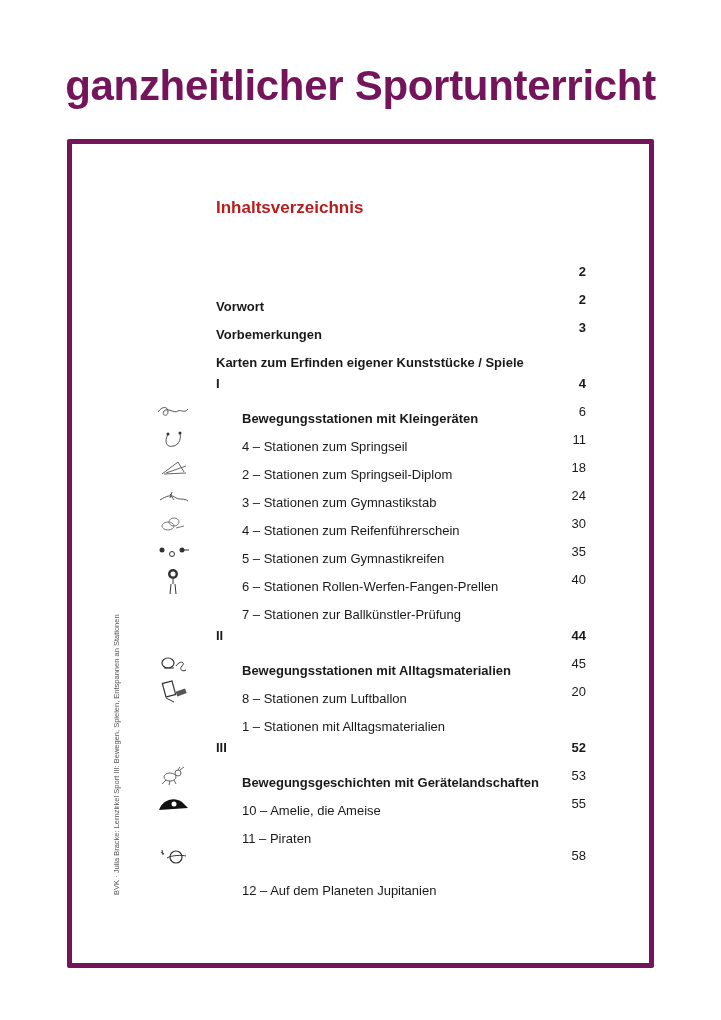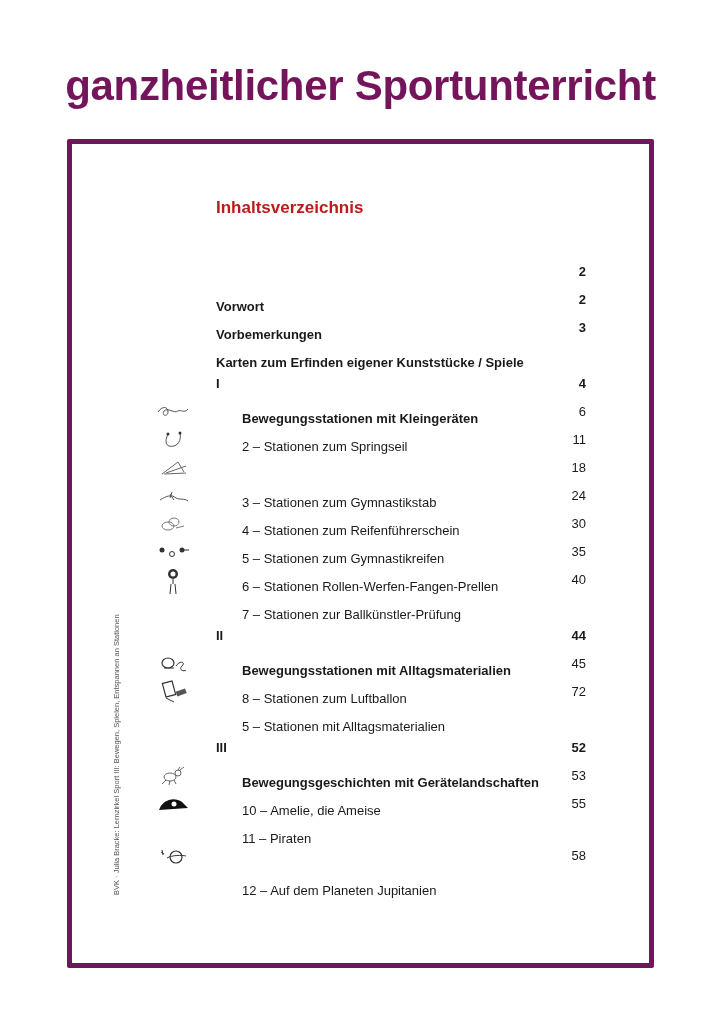--- a/index.html
+++ b/index.html
@@ -45,29 +45,30 @@
 
 <div class="row" style="top:374px">
   <span class="num">I</span>
   <span class="label sec">Bewegungsstationen mit Kleingeräten</span>
   <span class="page bold">4</span>
 </div>
 <div class="row" style="top:402px">
   <span class="icon"><svg viewBox="0 0 34 20">
         <path d="M2 10 C6 4,12 4,12 10 C12 15,5 14,8 9 C12 5,18 12,22 9 C25 7,28 12,32 7" fill="none" stroke="#555" stroke-width="1"></path>
       </svg></span>
-  <span class="label sub">2 – Stationen zum Springseil</span>
+  <span class="label sub">4 – Stationen zum Springseil</span>
   <span class="page">6</span>
 </div>
 <div class="row" style="top:430px">
   <span class="icon"><svg viewBox="0 0 34 20">
         <path d="M12 4 C8 12,10 18,18 16 C24 14,25 8,24 3" fill="none" stroke="#555" stroke-width="1"></path>
         <circle cx="12" cy="4" r="1.5" fill="#333"></circle>
         <circle cx="24" cy="3" r="1.5" fill="#333"></circle>
       </svg></span>
+  <span class="label sub">2 – Stationen zum Springseil-Diplom</span>
   <span class="page">11</span>
 </div>
 <div class="row" style="top:458px">
   <span class="icon"><svg viewBox="0 0 34 20">
         <path d="M6 16 L22 4 L28 14 M10 15 L30 8 M8 16 L30 15" fill="none" stroke="#666" stroke-width="1"></path>
       </svg></span>
   <span class="label sub">3 – Stationen zum Gymnastikstab</span>
   <span class="page">18</span>
 </div>
 <div class="row" style="top:486px">
@@ -118,22 +119,22 @@
       </svg></span>
   <span class="label sub">8 – Stationen zum Luftballon</span>
   <span class="page">45</span>
 </div>
 <div class="row" style="top:682px">
   <span class="icon" style="height:28px;top:-4px"><svg viewBox="0 0 34 28">
         <rect x="8" y="4" width="10" height="14" fill="none" stroke="#333" stroke-width="1.2" transform="rotate(-15 13 11)"></rect>
         <rect x="20" y="12" width="10" height="5" fill="#555" transform="rotate(-20 25 14)"></rect>
         <path d="M10 20 L18 24" stroke="#333"></path>
       </svg></span>
-  <span class="label sub">5 – Stationen mit Alltagsmaterialien</span>
-  <span class="page">72</span>
+  <span class="label sub">1 – Stationen mit Alltagsmaterialien</span>
+  <span class="page">20</span>
 </div>
 
 <div class="row" style="top:738px">
   <span class="num">III</span>
   <span class="label sec">Bewegungsgeschichten mit Gerätelandschaften</span>
   <span class="page bold">52</span>
 </div>
 <div class="row" style="top:766px">
   <span class="icon"><svg viewBox="0 0 34 20">
         <ellipse cx="14" cy="11" rx="6" ry="4" fill="none" stroke="#666"></ellipse>

